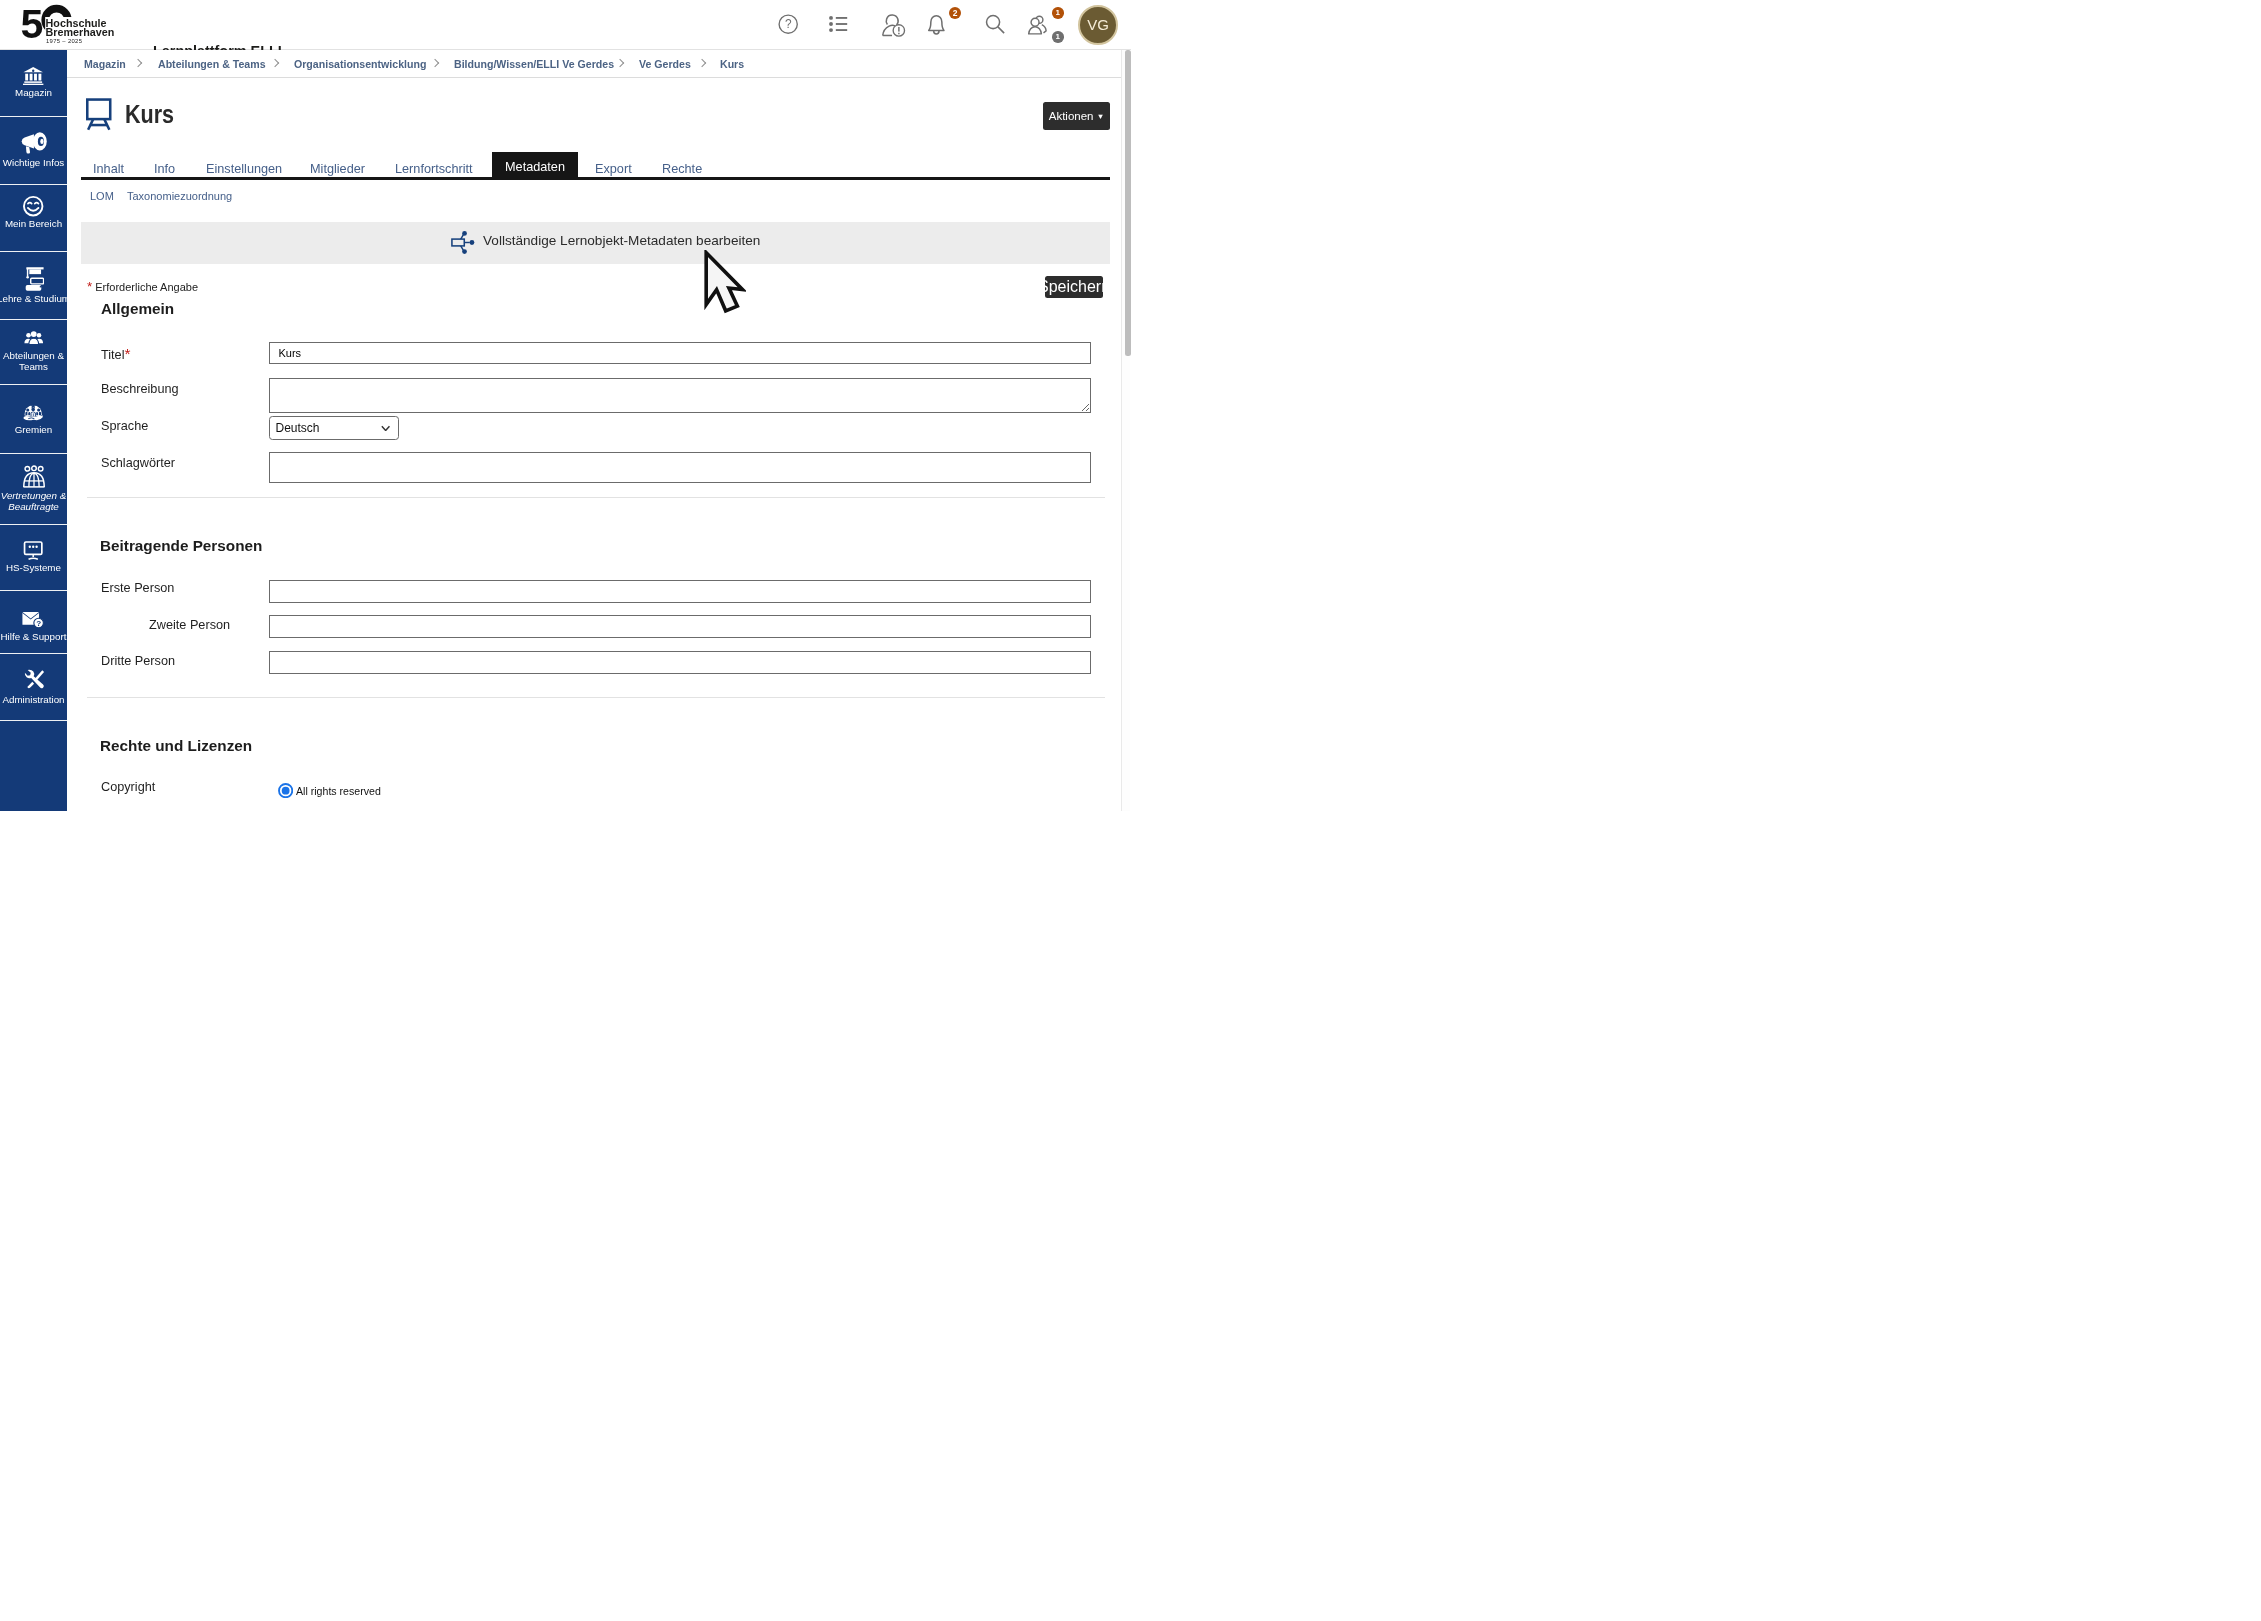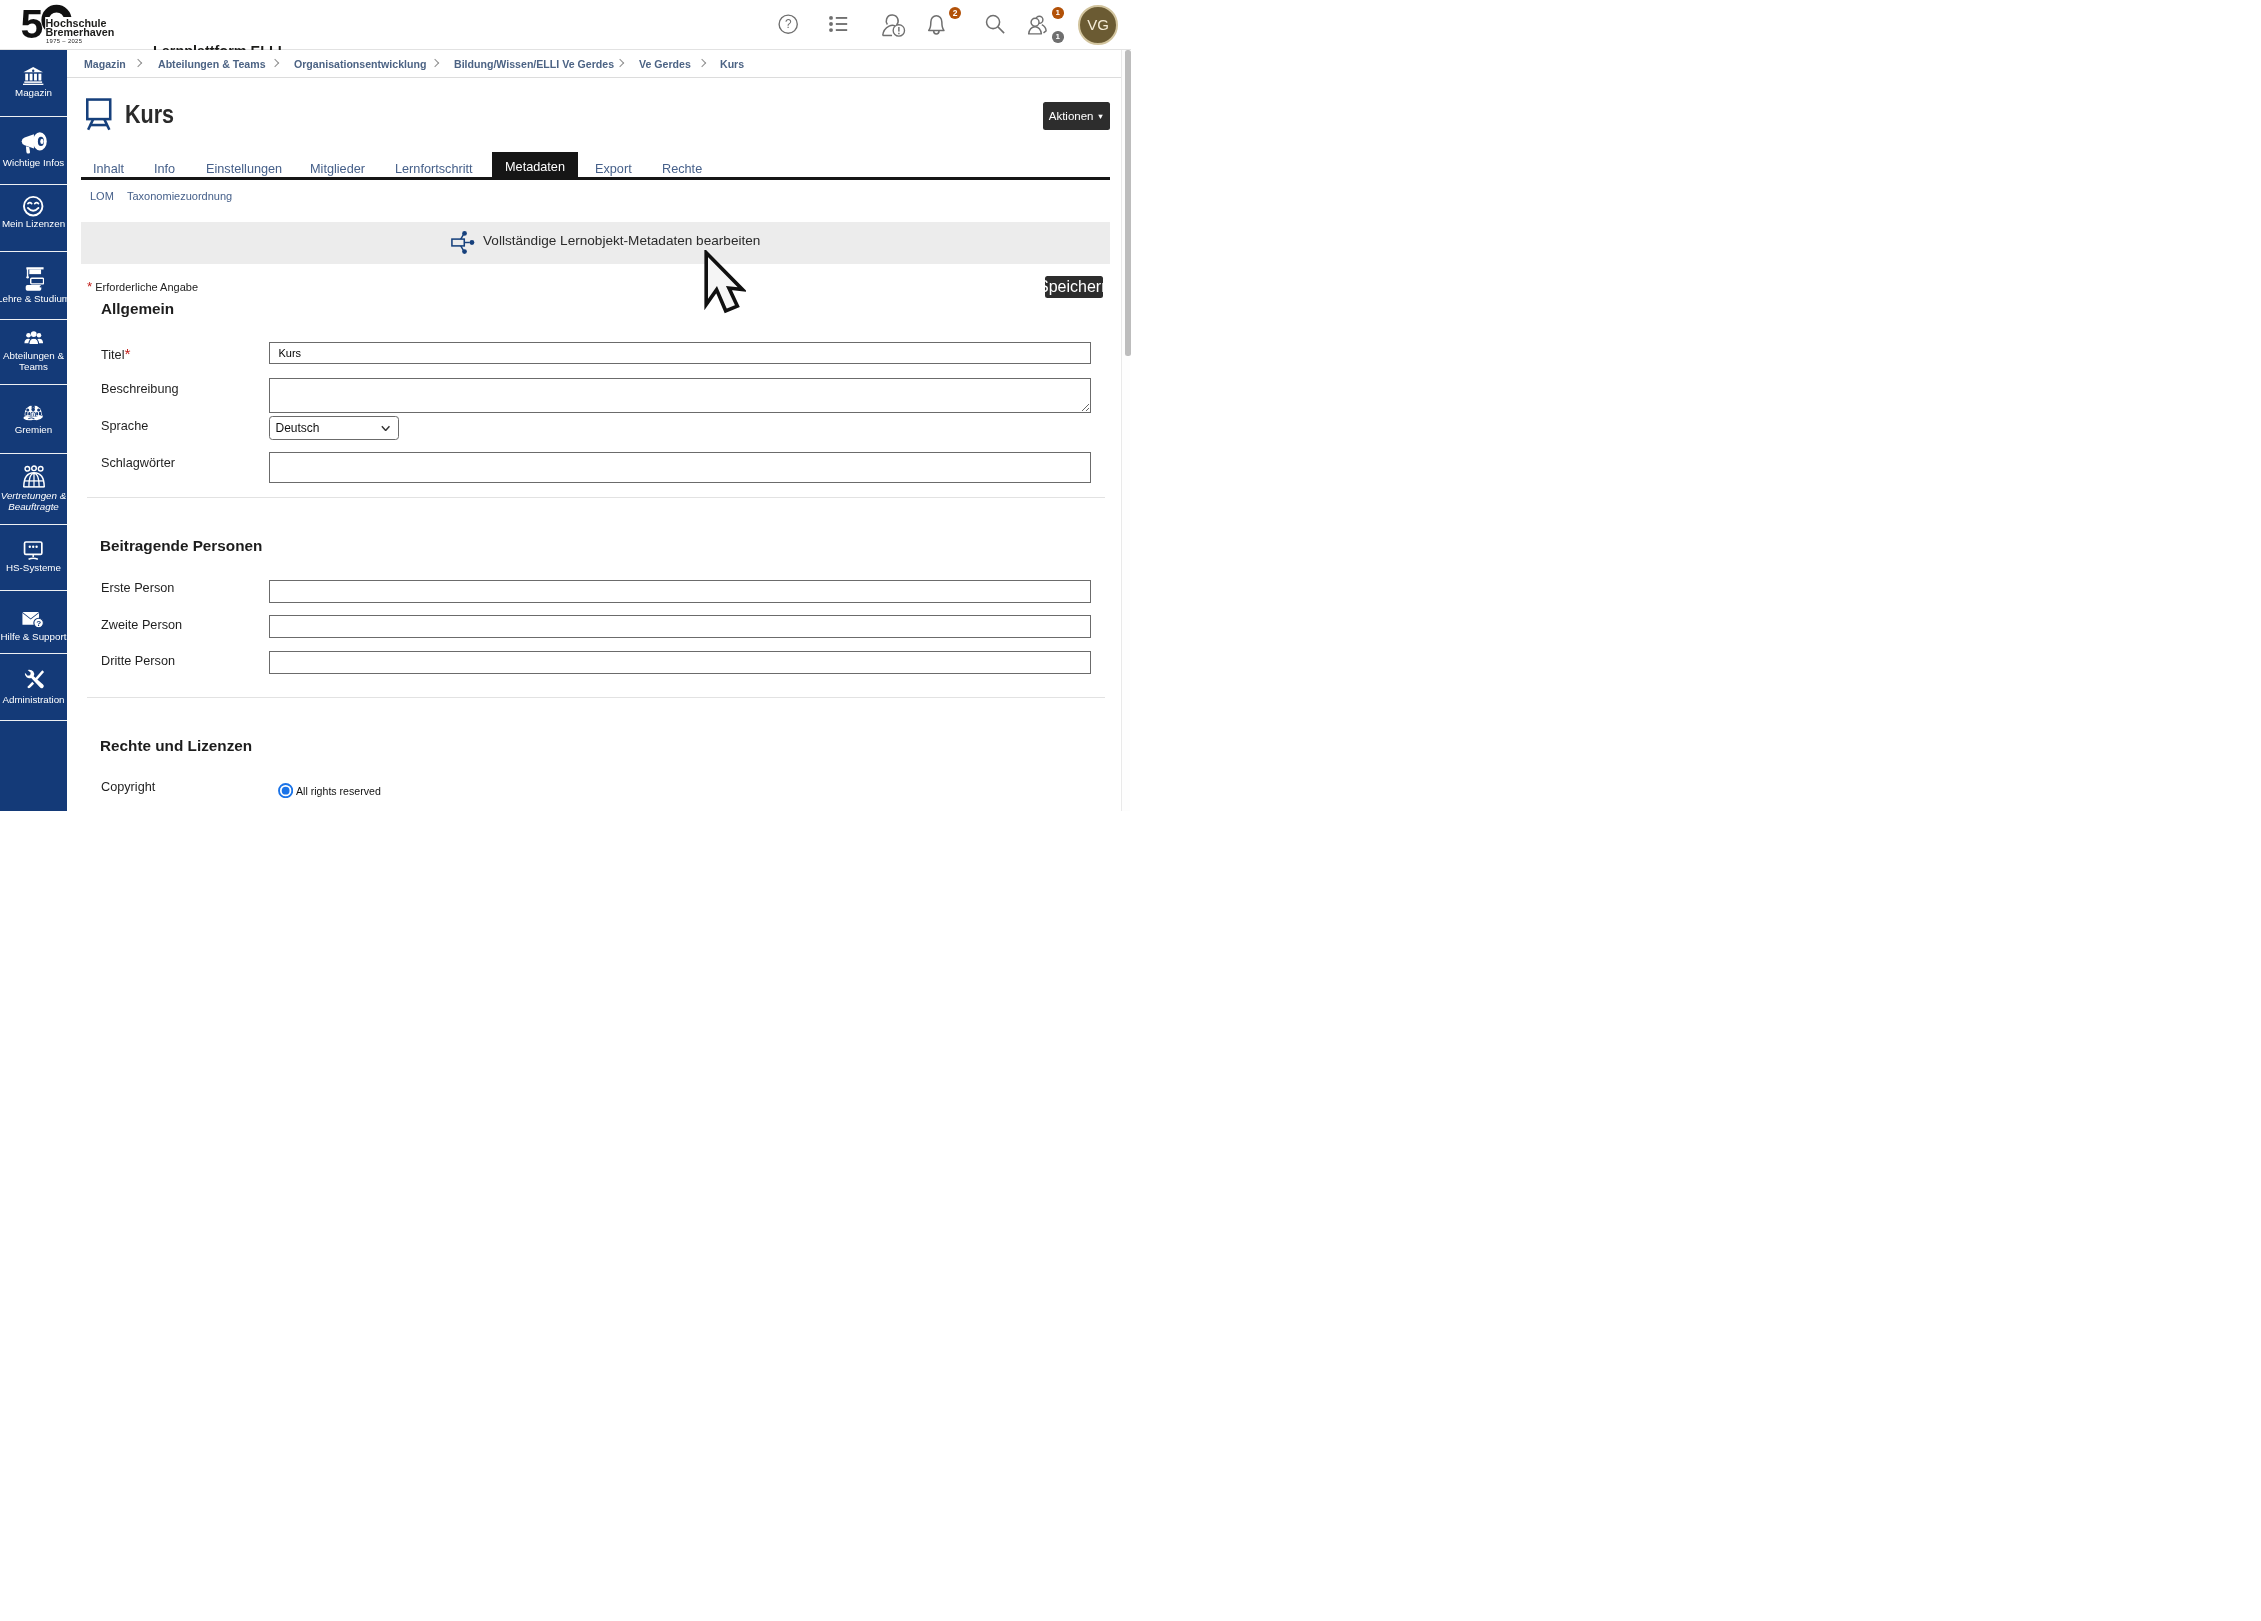--- a/index.html
+++ b/index.html
@@ -128,21 +128,21 @@
       </svg>
       <div>Wichtige Infos</div>
     </div>
     <div class="sbitem" style="top:135px; height:67px; padding-bottom:10.2px;">
       <svg width="20.4" height="20.4" viewBox="0 0 24 24">
         <circle cx="12" cy="12" r="10.9" fill="none" stroke="#fff" stroke-width="2.2"></circle>
         <path d="M5.8 9 Q8 6.7 10.2 9" fill="none" stroke="#fff" stroke-width="2" stroke-linecap="round"></path>
         <path d="M13.8 9 Q16 6.7 18.2 9" fill="none" stroke="#fff" stroke-width="2" stroke-linecap="round"></path>
         <path d="M5.8 14 Q12 20.8 18.2 14" fill="none" stroke="#fff" stroke-width="2.2" stroke-linecap="round"></path>
       </svg>
-      <div>Mein Lizenzen</div>
+      <div>Mein Bereich</div>
     </div>
     <div class="sbitem" style="top:202px; height:68px;">
       <svg width="21" height="24" viewBox="0 0 25 28">
         <rect x="4" y="0" width="20.5" height="2.6" fill="#fff"></rect>
         <rect x="7.5" y="2.6" width="14" height="5.6" fill="#fff"></rect>
         <rect x="4.6" y="1.5" width="1.7" height="9.5" fill="#fff"></rect>
         <circle cx="5.5" cy="11.8" r="1.5" fill="#fff"></circle>
         <rect x="9.2" y="13.2" width="15.3" height="6.6" rx="1.2" fill="none" stroke="#fff" stroke-width="1.7"></rect>
         <rect x="3.2" y="21.2" width="18.6" height="6.8" rx="2" fill="#fff"></rect>
         <rect x="20" y="22.4" width="2.4" height="1.6" fill="#143a78"></rect>
@@ -293,21 +293,21 @@
   <div class="lbl" style="top:456px;">Schlagwörter</div>
   <input class="inp" style="top: 452px; height: 31px; font-size: 11px; padding: 0px 8.5px;">
 
   <div class="hr" style="top:497px;"></div>
 
   <div class="h2" style="left:100px; top:537px;">Beitragende Personen</div>
 
   <div class="lbl" style="top:581px;">Erste Person</div>
   <input class="inp" style="top: 580px; height: 23px; font-size: 11px; padding: 0px 8.5px;">
 
-  <div class="lbl" style="top:618px;">Zweite Person</div>
+  <div class="lbl" style="top:618px;margin-left:48px;">Zweite Person</div>
   <input class="inp" style="top: 615px; height: 23px; font-size: 11px; padding: 0px 8.5px;">
 
   <div class="lbl" style="top:654px;">Dritte Person</div>
   <input class="inp" style="top: 651px; height: 23px; font-size: 11px; padding: 0px 8.5px;">
 
   <div class="hr" style="top:697px;"></div>
 
   <div class="h2" style="left:100px; top:737px;">Rechte und Lizenzen</div>
 
   <div class="lbl" style="top:780px;">Copyright</div>

